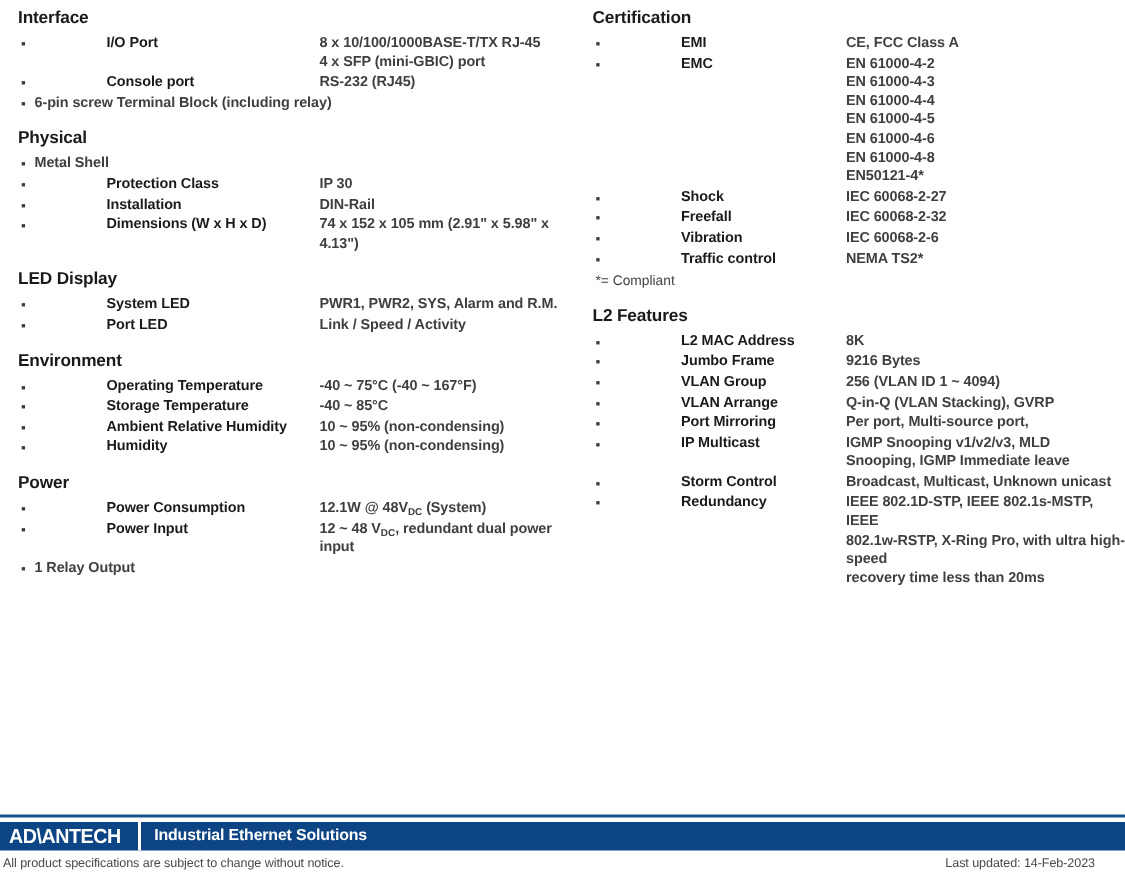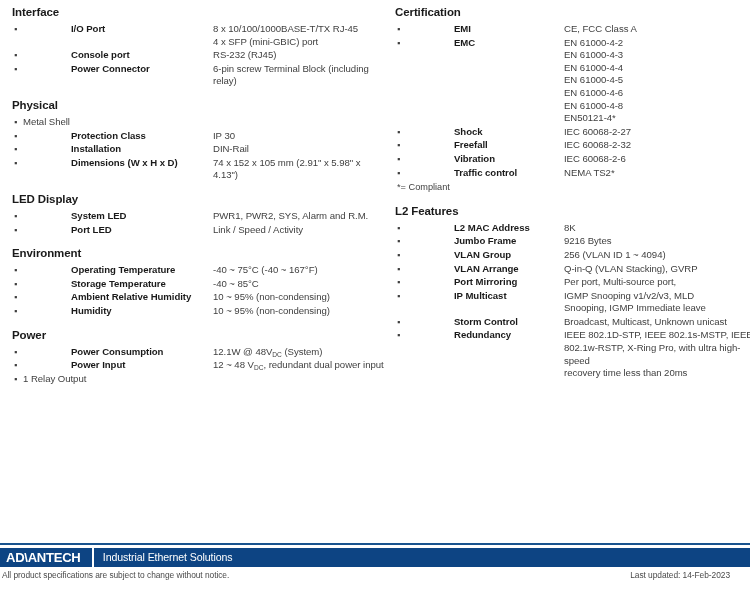--- a/index.html
+++ b/index.html
@@ -68,21 +68,21 @@
   .label {
     font-size: 9.6px;
     font-weight: bold;
     color: #1a1a1a;
     line-height: 12.6px;
     letter-spacing: -0.05px;
     padding-left: 48px;
   }
   .value {
     font-size: 9.6px;
-    font-weight: normal;
+    font-weight: bold;
     color: #3f3f3f;
     line-height: 12.6px;
     letter-spacing: -0.05px;
     white-space: pre-line;
   }
   
   .col-left  .label { flex: 0 0 142px; width: 142px; }
   .col-left  .value { flex: 1 1 auto; }
   .col-right .label { flex: 0 0 110px; width: 110px; }
   .col-right .value { flex: 1 1 auto; }
@@ -150,21 +150,21 @@
   .logo-sep {
     width: 2px;
     height: 19px;
     background: #ffffff;
     margin: 0 9px 0 9px;
     flex: 0 0 2px;
   }
   .footer-tagline {
     color: #ffffff;
     font-size: 10.6px;
-    font-weight: normal;
+    font-weight: bold;
     line-height: 19px;
     letter-spacing: -0.1px;
     white-space: nowrap;
   }
   .footer-note {
     position: absolute;
     left: 2px;
     top: 30px;
     font-size: 8.4px;
     color: #4a4a4a;
@@ -194,21 +194,20 @@
           <span class="value">8 x 10/100/1000BASE-T/TX RJ-45
 4 x SFP (mini-GBIC) port</span>
         </div>
         <div class="row">
           <span class="bullet"></span>
           <span class="label">Console port</span>
           <span class="value">RS-232 (RJ45)</span>
         </div>
         <div class="row">
           <span class="bullet"></span>
-          <span class="label">Power Connector</span>
           <span class="value">6-pin screw Terminal Block (including relay)</span>
         </div>
       </div>
       <div class="section">
         <div class="section-title">Physical</div>
         <div class="row">
           <span class="bullet"></span>
           <span class="value">Metal Shell</span>
         </div>
         <div class="row">

